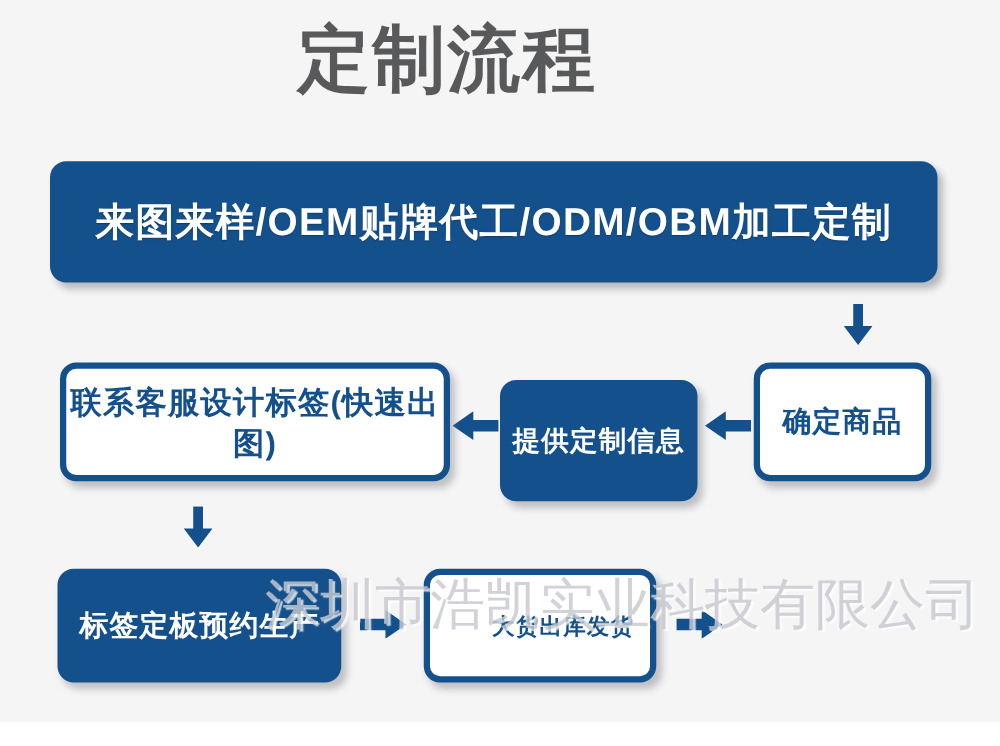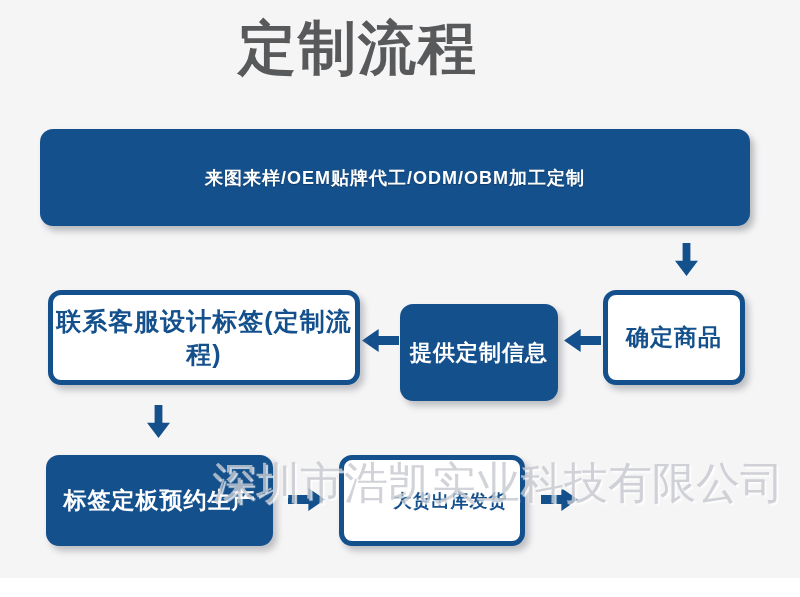--- a/index.html
+++ b/index.html
@@ -22,21 +22,21 @@
     color:var(--title,#58595b);
   }
   .banner{
     position:absolute;left:40px;top:129px;width:710px;height:97px;
     background:var(--blue,#14508c);
     border-radius:13px;
     box-shadow:4px 5px 6px rgba(110,112,120,0.45);
     display:flex;align-items:center;justify-content:center;
   }
   .banner span{
-    color:#fff;font-size:18px;font-weight:bold;letter-spacing:1px;
+    color:#fff;font-size:31px;font-weight:bold;letter-spacing:1px;
     text-shadow:0 1px 1px rgba(0,0,0,0.25);
   }
   .box{
     position:absolute;
     display:flex;align-items:center;justify-content:center;
     border-radius:13px;text-align:center;
     box-shadow:4px 5px 6px rgba(110,112,120,0.40);
   }
   .box span{font-weight:bold;letter-spacing:1px;}
   .box.solid{background:var(--blue,#14508c);}
@@ -85,21 +85,21 @@
 
   <div class="arrow arrow-left" style="left:564px;top:329px;"></div>
 
   <div class="box solid" style="left:400px;top:304px;width:158px;height:97px;">
     <span style="font-size:22px;">提供定制信息</span>
   </div>
 
   <div class="arrow arrow-left" style="left:362px;top:329px;"></div>
 
   <div class="box outline" style="left:48px;top:290px;width:302px;height:85px;">
-    <span style="font-size:25px;">联系客服设计标签(定制流程)</span>
+    <span style="font-size:25px;">联系客服设计标签(快速出图)</span>
   </div>
 
   <div class="arrow arrow-down" style="left:147px;top:405px;"></div>
 
   <div class="box solid" style="left:46px;top:455px;width:227px;height:91px;">
     <span style="font-size:23px;text-align:right;">标签定板预约生产</span>
   </div>
 
   <div class="arrow arrow-right" style="left:288px;top:488px;"></div>
 

